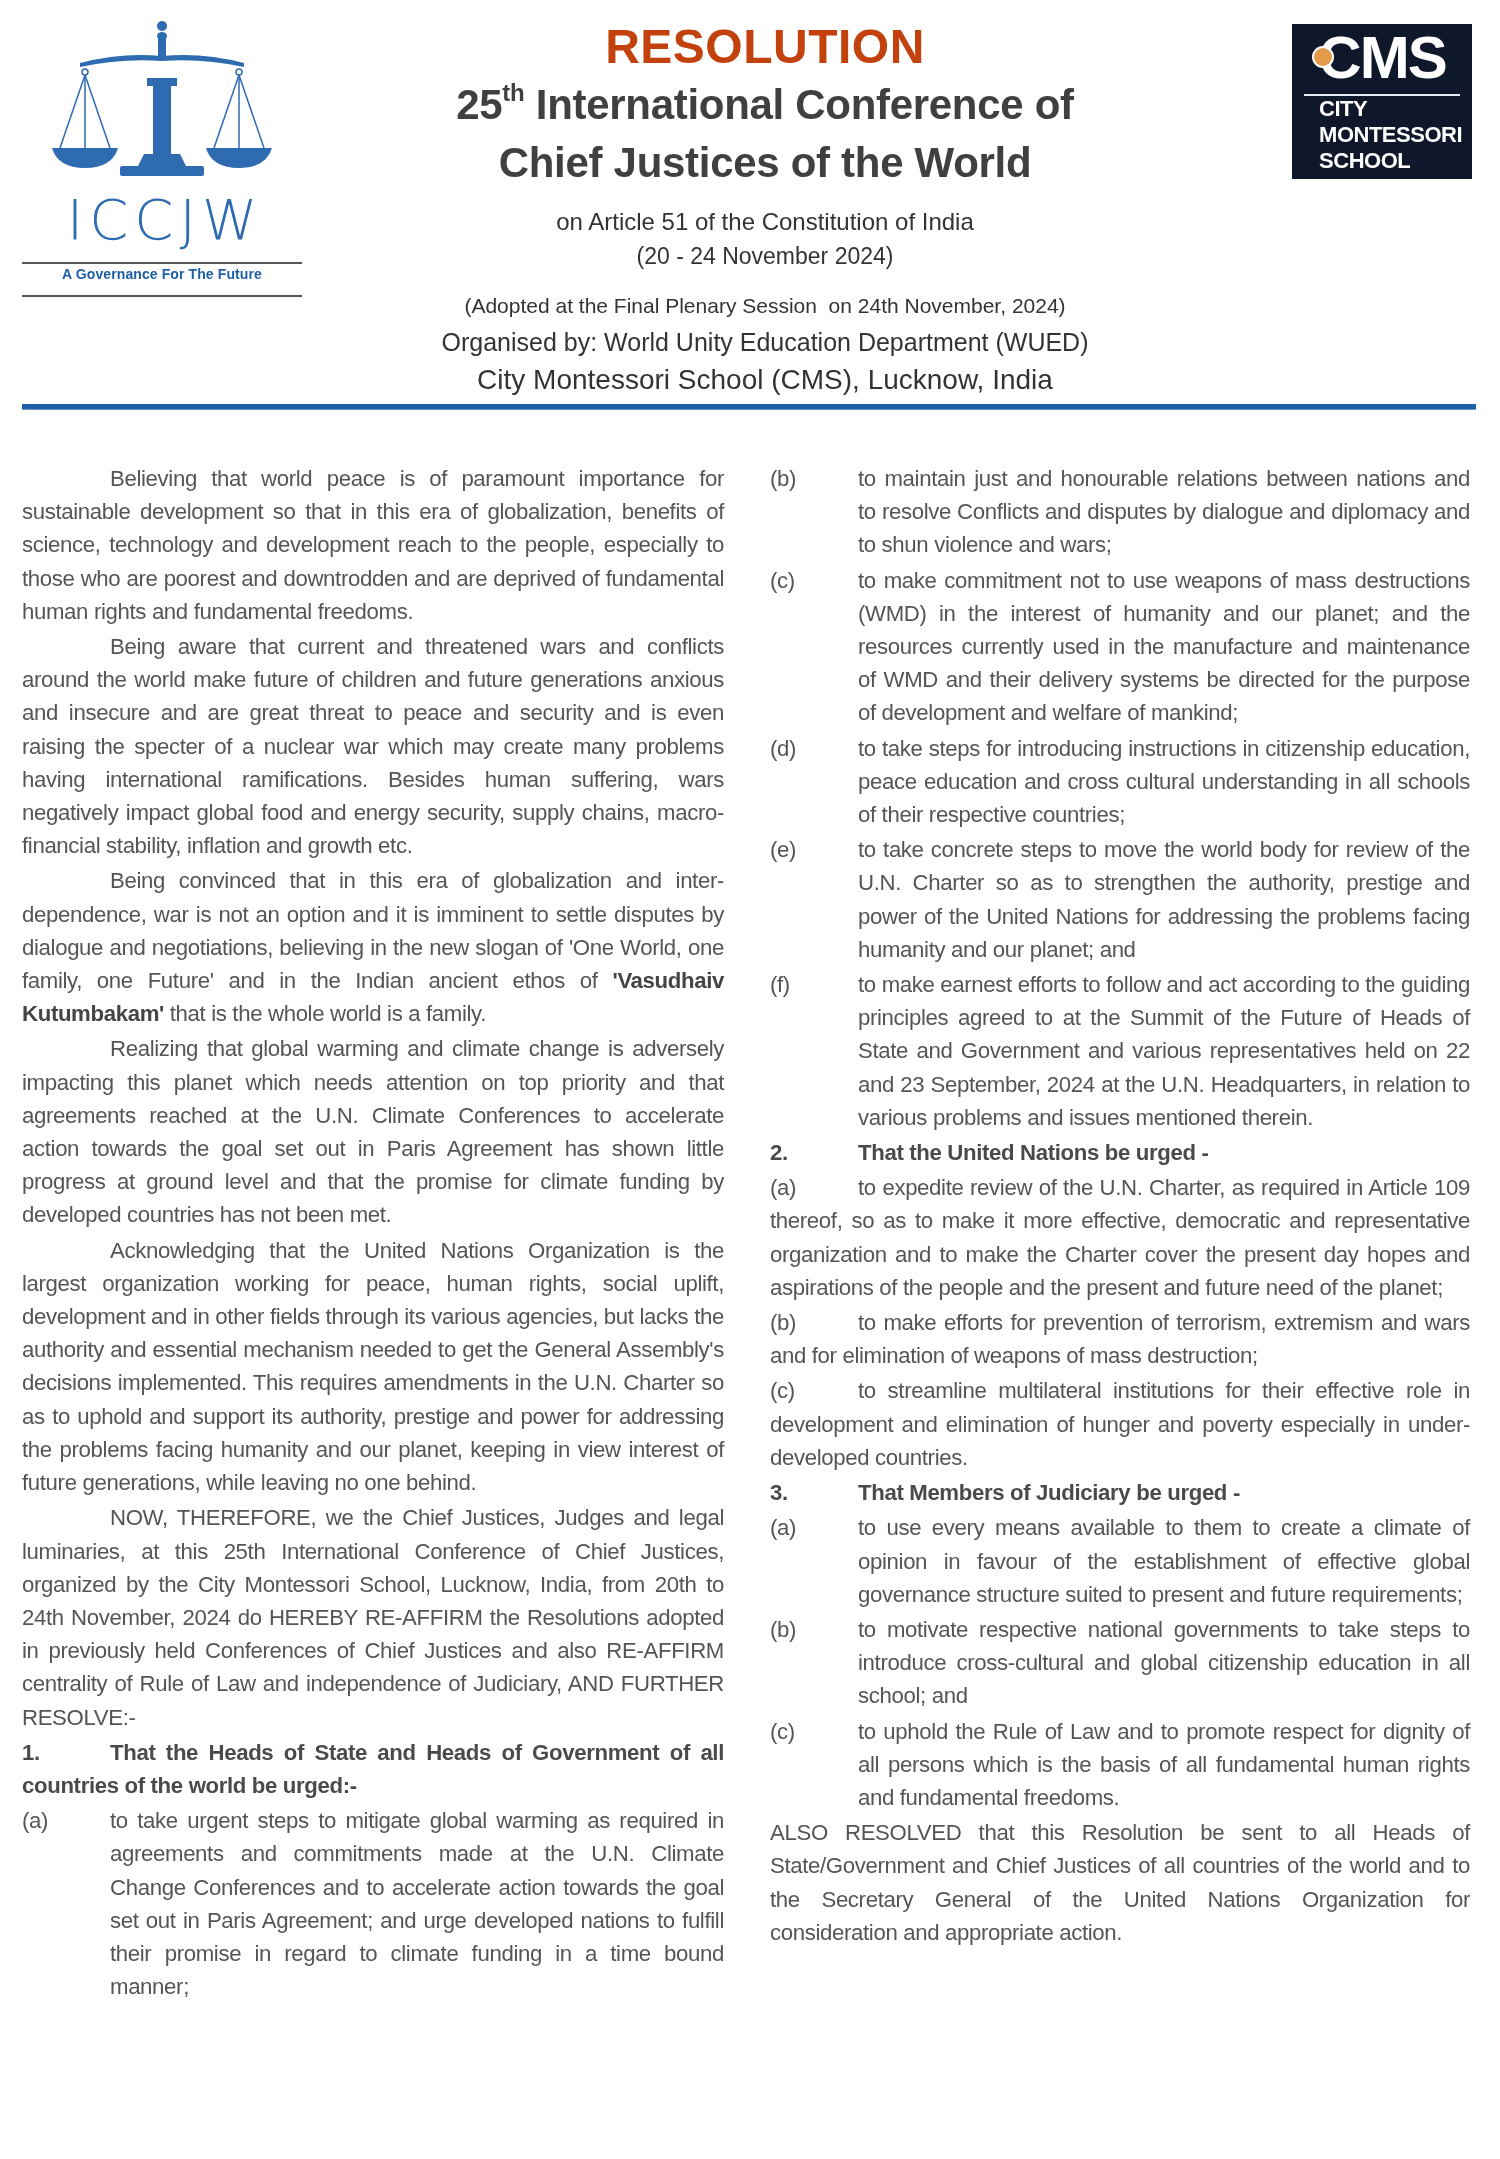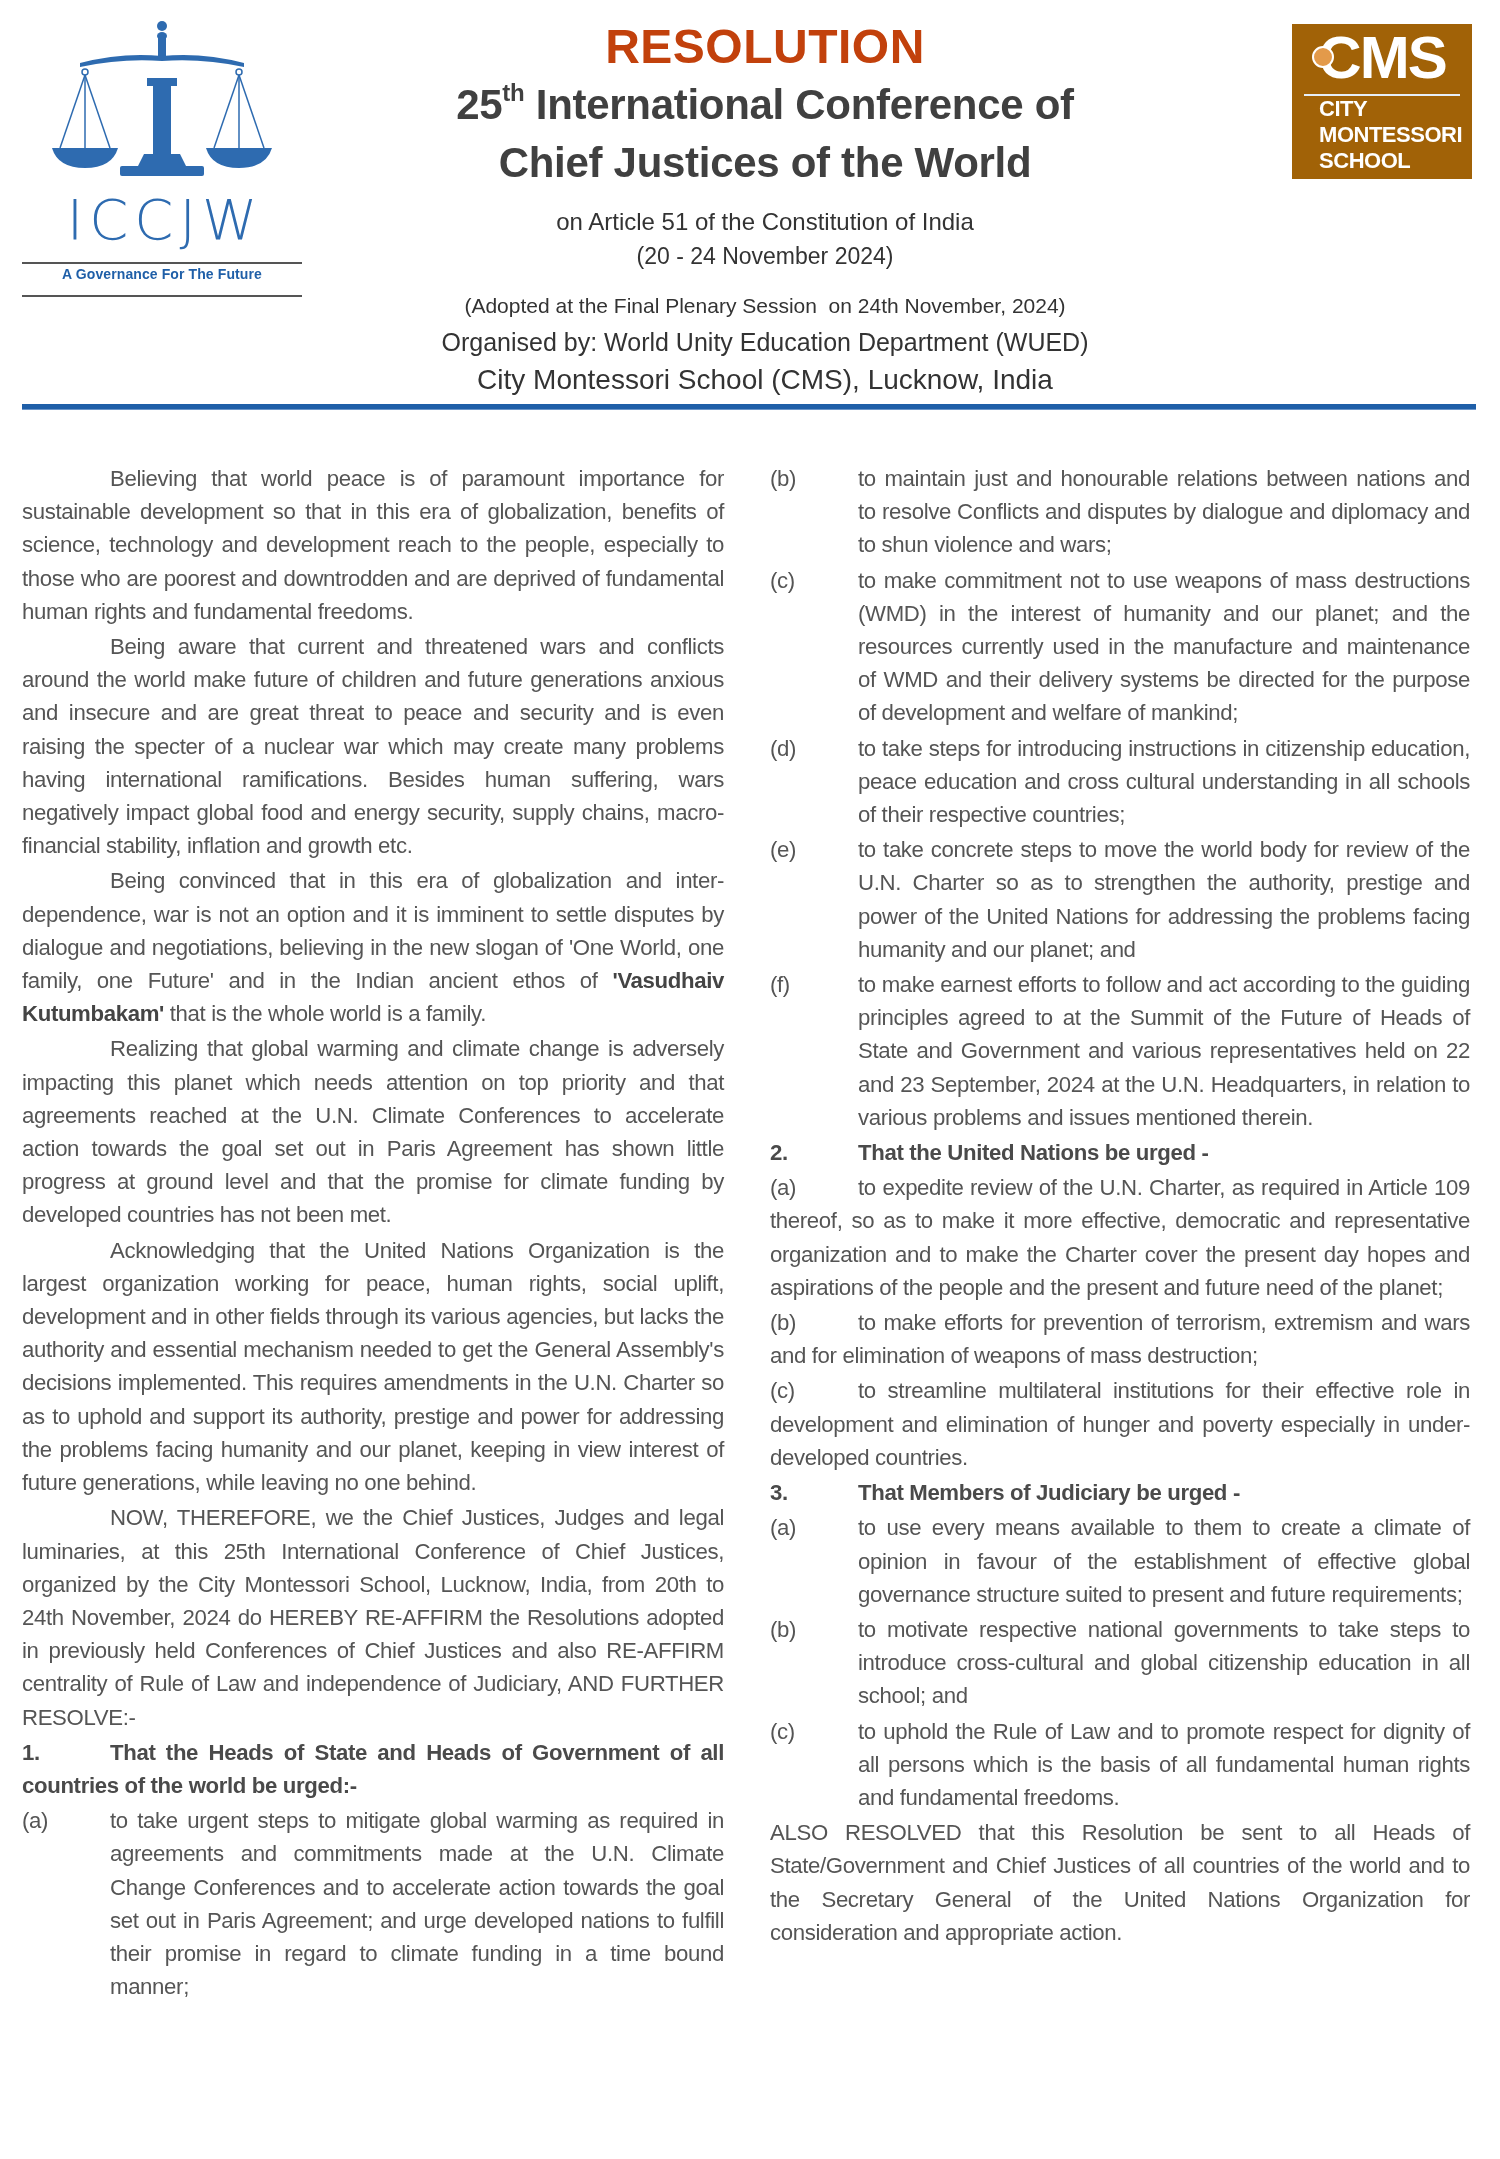--- a/index.html
+++ b/index.html
@@ -20,21 +20,21 @@
   .title-main { font-weight: bold; font-size: 48px; color: #c2410c; line-height: 58px; letter-spacing: 0.5px; }
   .title-sub { font-weight: bold; font-size: 42px; color: #404040; line-height: 58px; letter-spacing: -0.3px; }
   .title-sub sup { font-size: 24px; vertical-align: 18px; line-height: 0; }
   .meta-line { color: #333; line-height: 35px; }
   .meta-1 { font-size: 24px; margin-top: 12px; }
   .meta-2 { font-size: 23px; }
   .meta-3 { font-size: 21px; margin-top: 14px; }
   .meta-4 { font-size: 25px; margin-top: 2px; }
   .meta-5 { font-size: 28px; line-height: 40px; }
 
-  .cms-logo { position: absolute; left: 1292px; top: 24px; width: 180px; height: 155px; background: #a16207; color: #fff; }
+  .cms-logo { position: absolute; left: 1292px; top: 24px; width: 180px; height: 155px; background: #0f172a; color: #fff; }
   .cms-mark { position: absolute; left: 8px; top: 6px; width: 164px; height: 56px; display: flex; align-items: center; justify-content: center; font-weight: bold; font-size: 60px; letter-spacing: -2px; line-height: 56px; }
   .cms-globe { position: absolute; left: 20px; top: 22px; width: 22px; height: 22px; border-radius: 50%; background: #e39a4a; border: 2px solid #fff; }
   .cms-rule { position: absolute; left: 12px; right: 12px; top: 70px; height: 2px; background: #e6eef8; }
   .cms-name { position: absolute; right: 10px; top: 72px; text-align: left; font-weight: bold; font-size: 22px; line-height: 26px; letter-spacing: -0.5px; }
 
   .divider { position: absolute; left: 22px; top: 404px; width: 1454px; height: 6px; background: #1f5fa8; border-bottom: 1px solid #6b95c9; }
 
   
   .col { position: absolute; top: 462px; font-size: 22.2px; line-height: 33.2px; color: #555; letter-spacing: -0.35px; }
   .col-left { left: 22px; width: 702px; }

